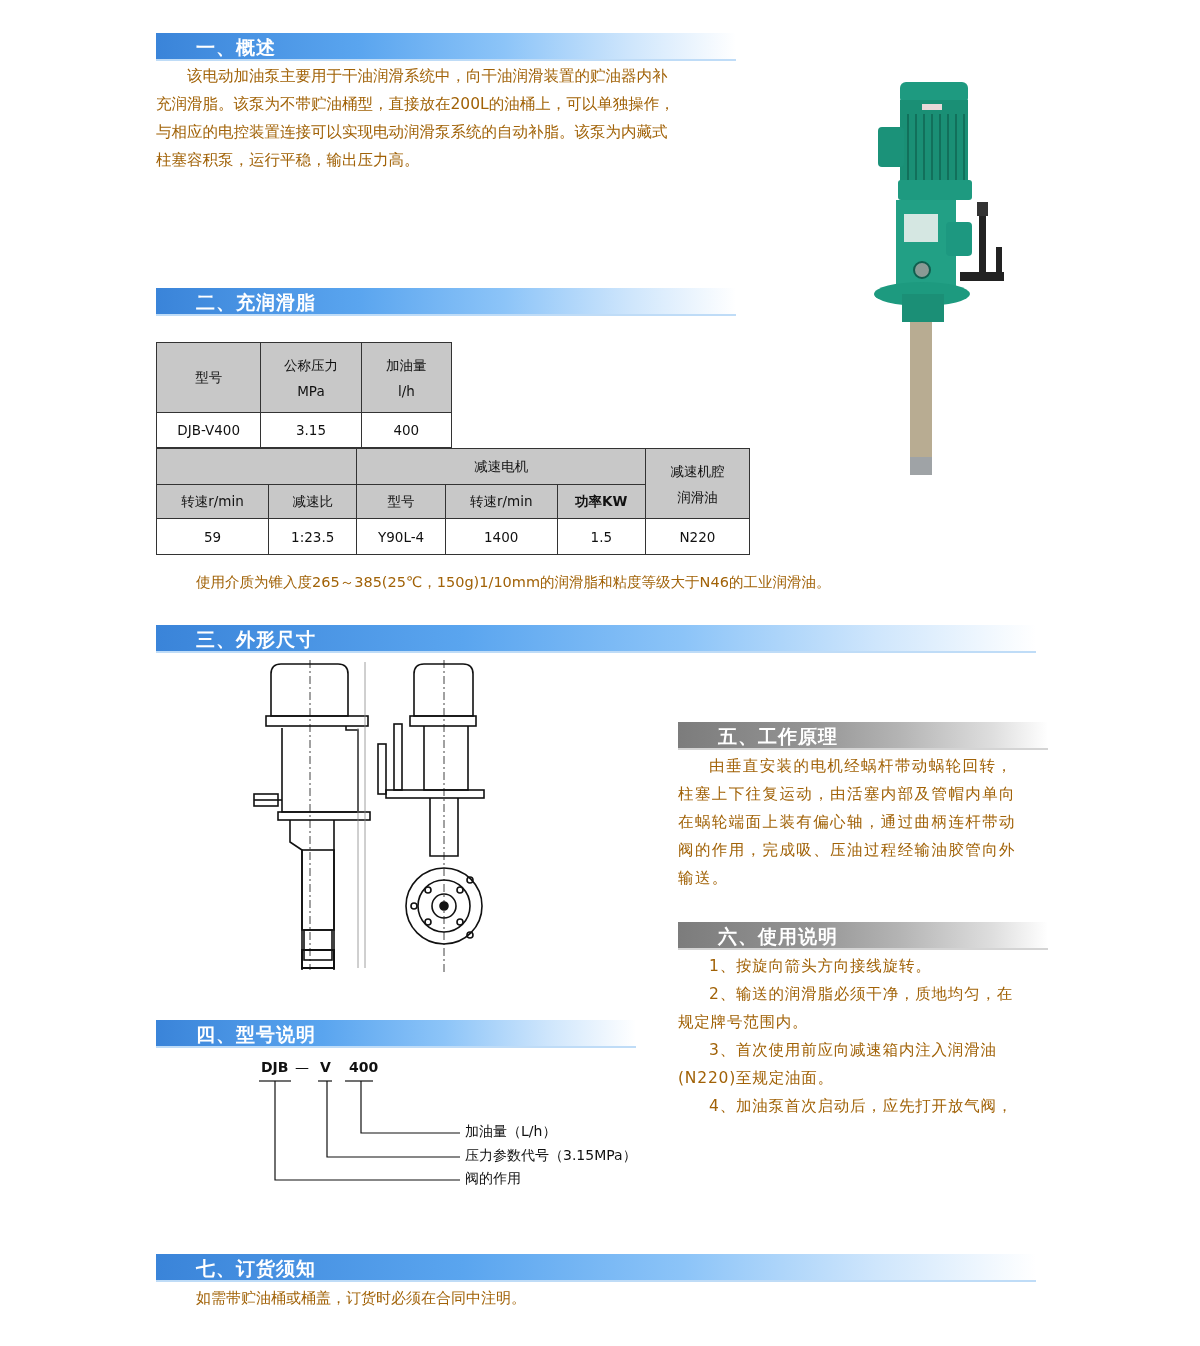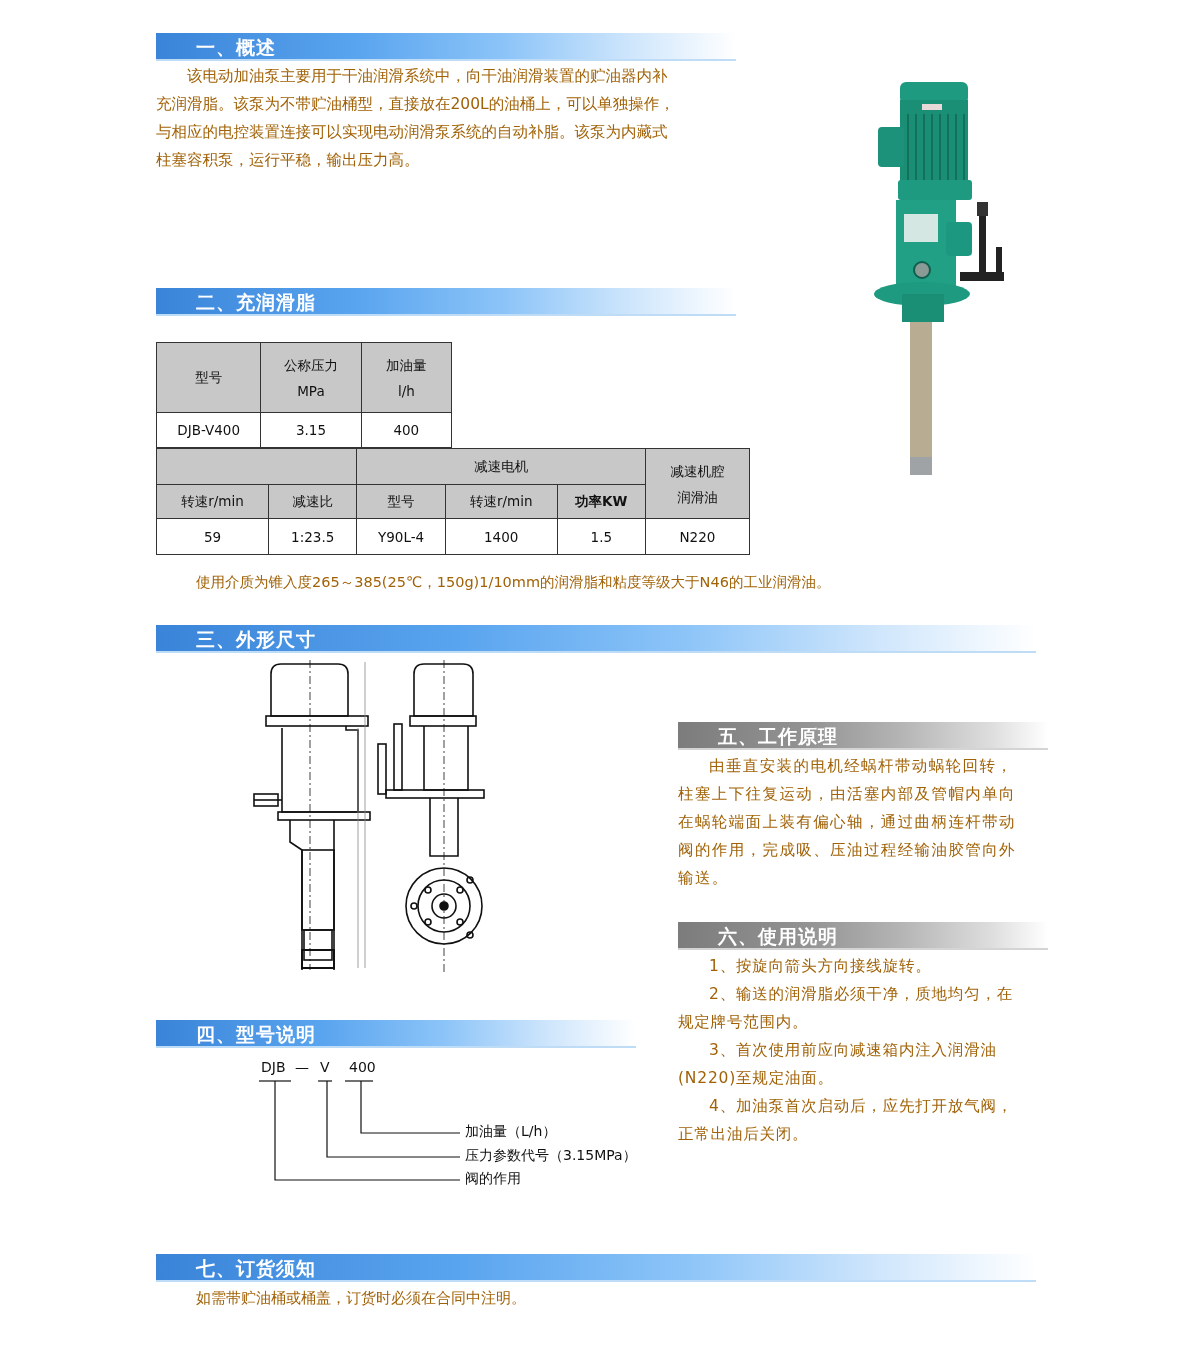--- a/index.html
+++ b/index.html
@@ -25,21 +25,21 @@
   table.spec { position:absolute; border-collapse:collapse; font-size:13.5px;border-radius:18px; }
   table.spec td { border:1px solid #333; text-align:center; vertical-align:middle; padding:0; }
   table.spec td.h { background:#c8c8c8; }
   .two-line { line-height:26px; }
 
   
   .drawing { position:absolute; left:218px; top:660px; width:300px; height:315px; }
 
   
   .model { position:absolute; left:245px; top:1055px; width:420px; height:140px; }
-  .model .code { position:absolute; top:4px; font-size:14px; font-weight:normal; }
+  .model .code { position:absolute; top:4px; font-size:14px; font-weight:bold; }
   .model .desc { position:absolute; left:220px; font-size:14px; white-space:nowrap; }
 
   
   .photo { position:absolute; left:860px; top:72px; width:190px; height:420px; }
 </style>
 </head>
 <body>
 
 <div class="hdr-blue" style="left:156px;top:33px;width:580px;">
   <span class="hdr-text">一、概述</span>
@@ -226,19 +226,18 @@
 <div class="hdr-gray" style="left:678px;top:922px;width:370px;">
   <span class="hdr-text">六、使用说明</span>
 </div>
 <div class="para" style="left:678px;top:952px;width:380px;letter-spacing:0.8px;">
   <p class="indent">1、按旋向箭头方向接线旋转。</p>
   <p class="indent">2、输送的润滑脂必须干净，质地均匀，在</p>
   <p>规定牌号范围内。</p>
   <p class="indent">3、首次使用前应向减速箱内注入润滑油</p>
   <p>(N220)至规定油面。</p>
   <p class="indent">4、加油泵首次启动后，应先打开放气阀，</p>
-  <p>正常出油后关闭。</p>
 </div>
 
 <div class="hdr-blue" style="left:156px;top:1254px;width:880px;">
   <span class="hdr-text">七、订货须知</span>
 </div>
 <div class="para" style="left:196px;top:1284px;width:800px;font-size:15px;">如需带贮油桶或桶盖，订货时必须在合同中注明。</div>
 
 </body></html>

